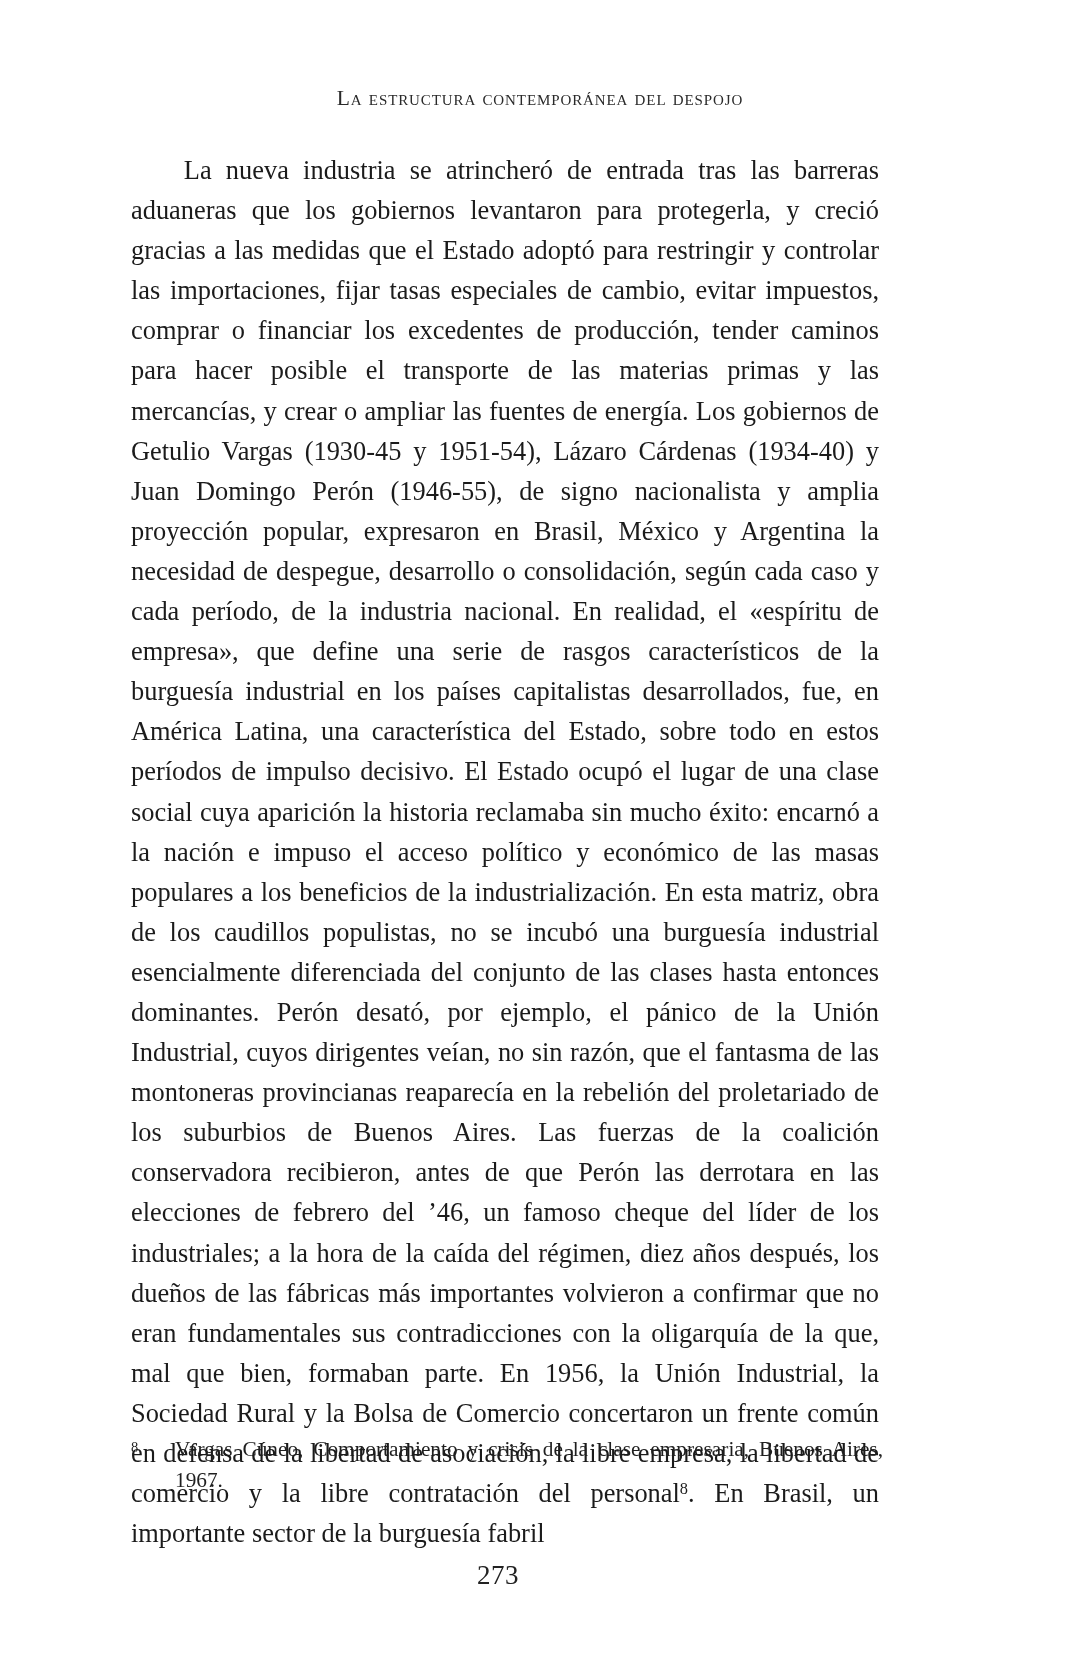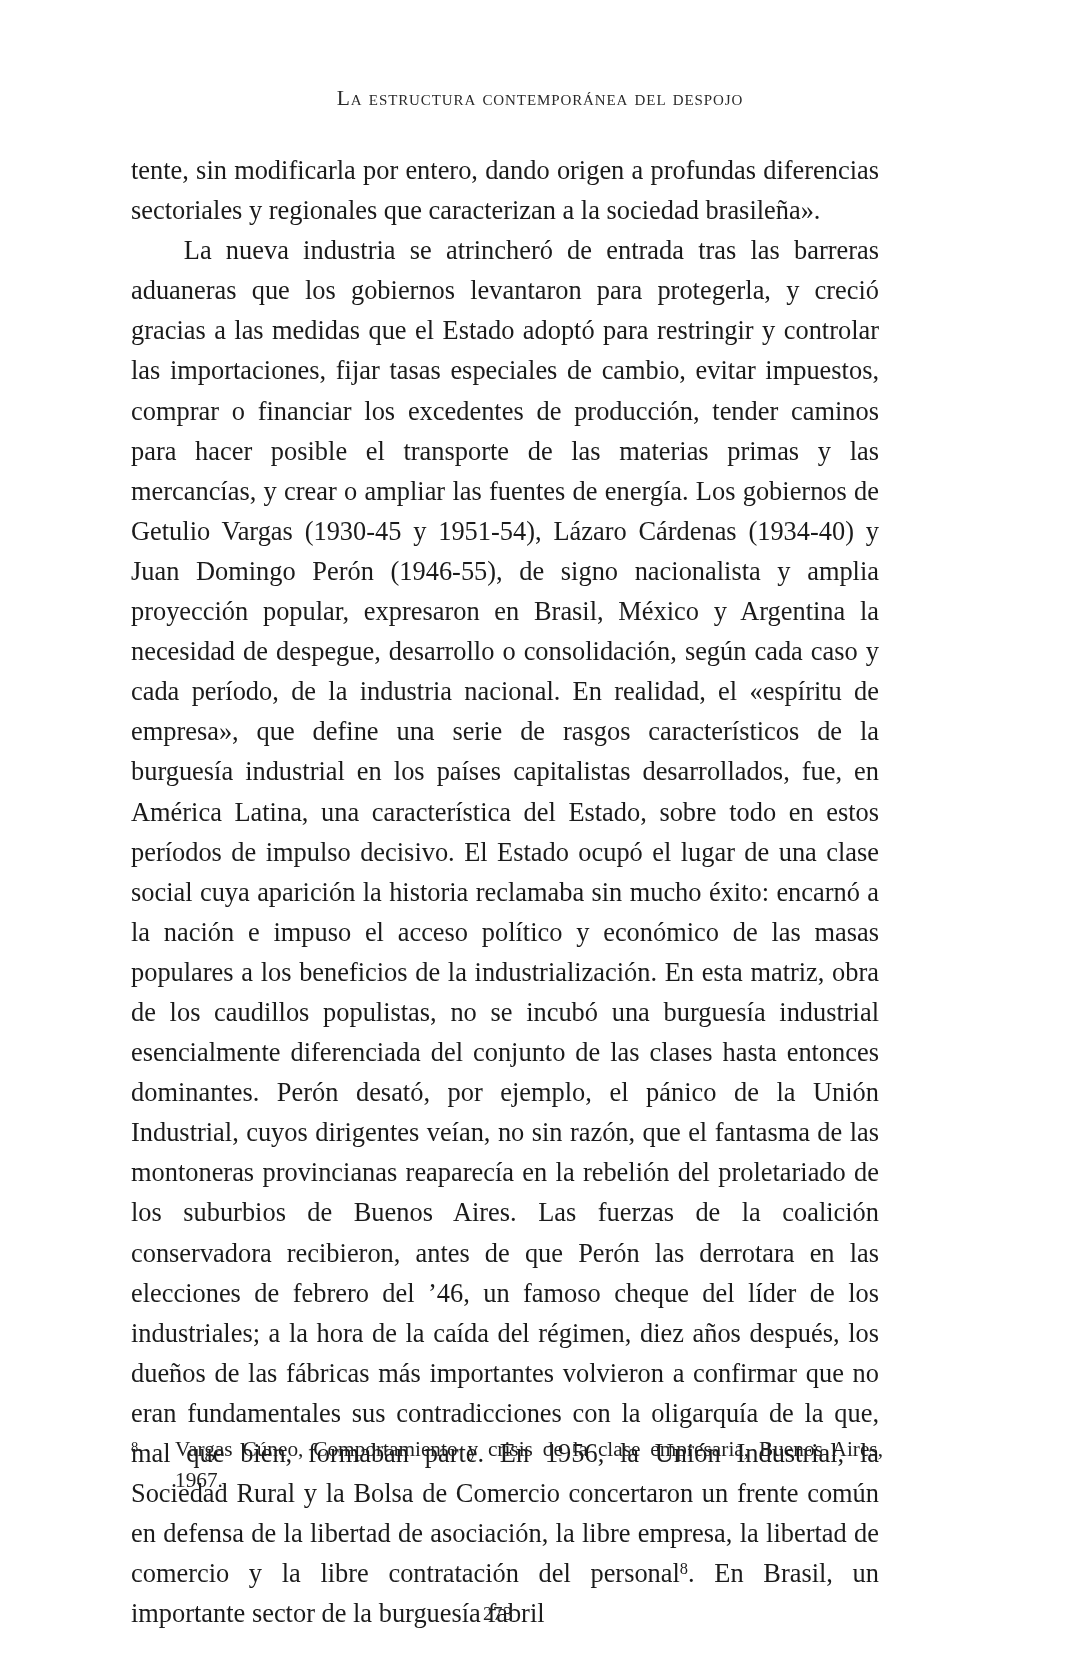--- a/index.html
+++ b/index.html
@@ -88,35 +88,33 @@
     text-justify: inter-word;
   }
 
   
   .folio {
     position: absolute;
     top: 1560px;
     left: 0;
     width: 996px;
     text-align: center;
-    font-size: 19px;
+    font-size: 27px;
     color: #222222;
     letter-spacing: 0.5px;
-    margin-top: 43px;
   }
 </style>
 </head>
 <body>
 
 <div class="page">
 
   <div class="running-head">La estructura contemporánea del despojo</div>
 
   <div class="textblock">
-    <p class="body" id="para-slot-1" style="text-indent: 0px;"><span>tente, sin modificarla por entero, dando origen a profundas diferencias sectoriales y regionales que caracterizan a la sociedad brasileña».</span></p>
     <p class="body" id="para-slot-2" style="text-indent: 2em;"><span>La nueva industria se atrincheró de entrada tras las barreras aduaneras que los gobiernos levantaron para protegerla, y creció gracias a las medidas que el Estado adoptó para restringir y controlar las importaciones, fijar tasas especiales de cambio, evitar impuestos, comprar o financiar los excedentes de producción, tender caminos para hacer posible el transporte de las materias primas y las mercancías, y crear o ampliar las fuentes de energía. Los gobiernos de Getulio Vargas (1930-45 y 1951-54), Lázaro Cárdenas (1934-40) y Juan Domingo Perón (1946-55), de signo nacionalista y amplia proyección popular, expresaron en Brasil, México y Argentina la necesidad de despegue, desarrollo o consolidación, según cada caso y cada período, de la industria nacional. En realidad, el «espíritu de empresa», que define una serie de rasgos característicos de la burguesía industrial en los países capitalistas desarrollados, fue, en América Latina, una característica del Estado, sobre todo en estos períodos de impulso decisivo. </span><span class="ital">El Estado ocupó el lugar de una clase social cuya aparición la historia reclamaba sin mucho éxito</span><span>: encarnó a la nación e impuso el acceso político y económico de las masas populares a los beneficios de la industrialización. En esta matriz, obra de los caudillos populistas, no se incubó una burguesía industrial esencialmente diferenciada del conjunto de las clases hasta entonces dominantes. Perón desató, por ejemplo, el pánico de la Unión Industrial, cuyos dirigentes veían, no sin razón, que el fantasma de las montoneras provincianas reaparecía en la rebelión del proletariado de los suburbios de Buenos Aires. Las fuerzas de la coalición conservadora recibieron, antes de que Perón las derrotara en las elecciones de febrero del ’46, un famoso cheque del líder de los industriales; a la hora de la caída del régimen, diez años después, los dueños de las fábricas más importantes volvieron a confirmar que no eran fundamentales sus contradicciones con la oligarquía de la que, mal que bien, formaban parte. En 1956, la Unión Industrial, la Sociedad Rural y la Bolsa de Comercio concertaron un frente común en defensa de la libertad de asociación, la libre empresa, la libertad de comercio y la libre contratación del personal</span><sup class="fnref">8</sup><span>. En Brasil, un importante sector de la burguesía fabril</span></p>
   </div>
 
   <div class="footnote">
     <div class="footnote-marker">8</div>
     <div class="footnote-text" id="footnote-slot"><span>Vargas Cúneo, </span><span class="ital">Comportamiento y crisis de la clase empresaria</span><span>, Buenos Aires, 1967.</span></div>
   </div>
 
   <div class="folio">273</div>
 

